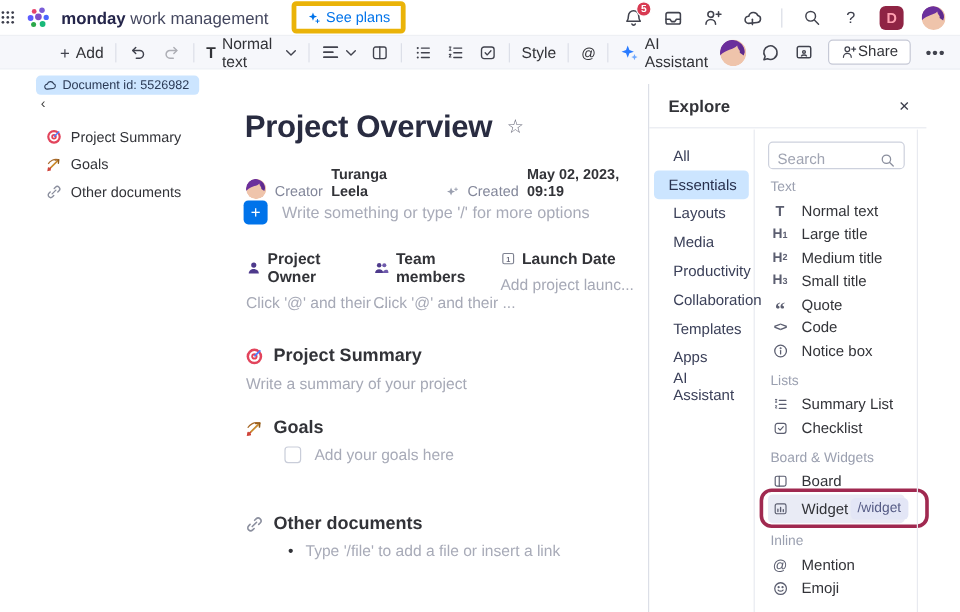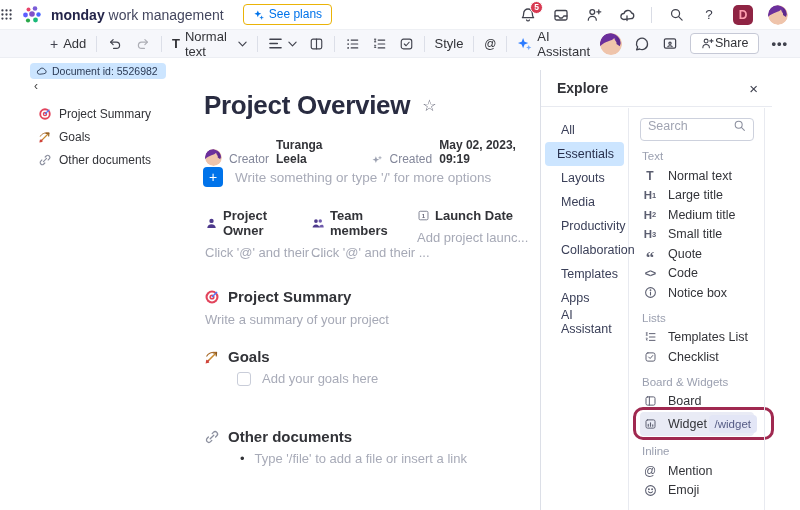--- a/index.html
+++ b/index.html
@@ -7,21 +7,21 @@
     font-family:"Liberation Sans", sans-serif; color:#323338; }
   svg { display:block; }
   .ico { stroke:#41434e; stroke-width:1.3; fill:none; stroke-linecap:round; stroke-linejoin:round; }
 
   
   .header { position:absolute; left:0; top:0; width:800px; height:30px; background:#fff;
     display:flex; align-items:center; border-bottom:1px solid #eef0f4; }
   .hdr-left { display:flex; align-items:center; gap:9px; }
   .product { font-size:14px; color:#44475f; white-space:nowrap; }
   .product b { color:#24254a; font-weight:700; }
-  .see-plans { margin-left:10px; display:flex; align-items:center; gap:5px; border:1px solid #eab308;
+  .see-plans { margin-left:10px; display:flex; align-items:center; gap:5px; border:4px solid #eab308;
     color:#0073ea; border-radius:4px; padding:2px 9px 3px; font-size:12px; background:#fff; cursor:pointer; }
   .hdr-right { margin-left:auto; display:flex; align-items:center; gap:15px; padding-right:12px; }
   .hbtn { position:relative; width:18px; height:18px; display:flex; align-items:center; justify-content:center; }
   .badge { position:absolute; top:-5px; right:-6px; min-width:13px; height:13px; border-radius:8px;
     background:#d83a52; color:#fff; font-size:8.5px; font-weight:700; display:flex; align-items:center;
     justify-content:center; padding:0 3px; border:1.5px solid #fff; }
   .vdiv { width:1px; height:16px; background:#d9dce5; }
   .help { font-size:13.5px; color:#3c3e4c; }
   .dtile { width:20px; height:20px; border-radius:5px; background:#8f2444; color:#ff9fb0;
     font-size:12px; font-weight:700; display:flex; align-items:center; justify-content:center; }
@@ -74,21 +74,21 @@
     border-left:1px solid #dcdfe7; }
   .x-header { position:absolute; left:0; top:0; width:100%; height:37px; border-bottom:1px solid #e8eaf0;
     display:flex; align-items:center; padding:0 14px 0 16px; }
   .x-title { font-size:14px; font-weight:700; color:#323338; }
   .x-close { margin-left:auto; font-size:15px; color:#3c3e4c; cursor:pointer; }
   .x-nav { position:absolute; left:0; top:38px; width:88px; padding-top:10px; border-right:1px solid #e8eaf0; height:414px; }
   .n-item { height:24px; display:flex; align-items:center; padding-left:16px; font-size:12.5px; color:#3b4059;
     margin:0 4px; border-radius:4px; cursor:pointer; }
   .n-item.sel { background:#cce5ff; padding-left:12px; color:#28304d; }
   .x-content { position:absolute; left:89px; top:38px; right:8px; bottom:0; padding:10px 10px 0 10px; }
-  .x-search { display:flex; align-items:flex-start; border:1px solid #cdd1dd; border-radius:4px; height:23px;
+  .x-search { display:flex; align-items:flex-end; border:1px solid #cdd1dd; border-radius:4px; height:23px;
     padding:0 7px; margin-bottom:4px; }
   .x-search input { border:none; outline:none; flex:1; font-size:12.5px; color:#323338; background:transparent;
     font-family:"Liberation Sans", sans-serif; min-width:0; }
   .x-search input::placeholder { color:#a0a4b2; }
   .g-label { font-size:11.5px; color:#9ba0b0; margin:9px 0 4px 2px; }
   .x-item { height:19.5px; display:flex; align-items:center; gap:8px; font-size:12.5px; color:#323338; cursor:pointer; }
   .xi { width:20px; display:flex; align-items:center; justify-content:center; color:#5b5e70; flex:0 0 auto; }
   .ic-T::before { content:"T"; font-weight:700; font-size:12px; }
   .ic-h { font-weight:700; font-size:11.5px; }
   .ic-h sub { font-size:7.5px; }
@@ -568,21 +568,21 @@
 
     <div class="g-label">Lists</div>
     <div class="x-item">
         <span class="xi">
           <svg width="13" height="12" viewBox="0 0 16 16" class="ico" style="stroke:#5b5e70">
             <path d="M2.2 2.5h1.6M3 2.5v3M2.2 5.5h1.6" style="stroke-width:1"></path>
             <path d="M6.5 3.5H14M6.5 8H14M6.5 12.5H14"></path>
             <path d="M2.2 9.5h1.6l-1.6 2.5h1.6" style="stroke-width:1"></path>
           </svg>
         </span>
-        <span>Templates List</span>
+        <span>Summary List</span>
       </div>
     <div class="x-item">
         <span class="xi">
           <svg width="13" height="12" viewBox="0 0 16 16" class="ico" style="stroke:#5b5e70">
             <rect x="2" y="2.5" width="12" height="11" rx="2.5"></rect>
             <path d="M5.5 8l2 2 3.5-4"></path>
           </svg>
         </span>
         <span>Checklist</span>
       </div>

